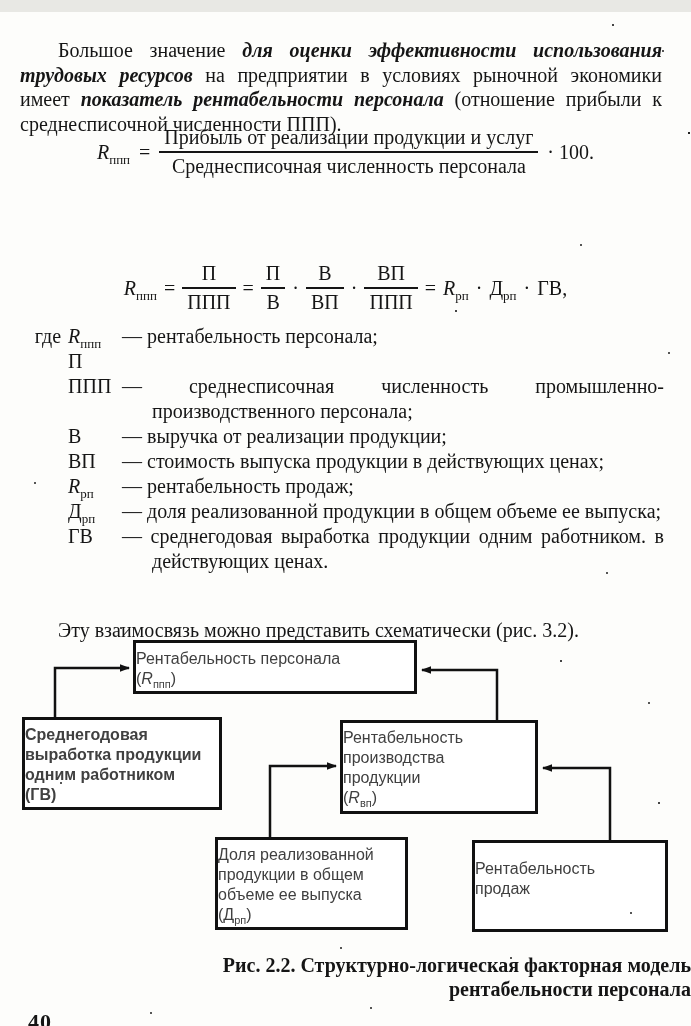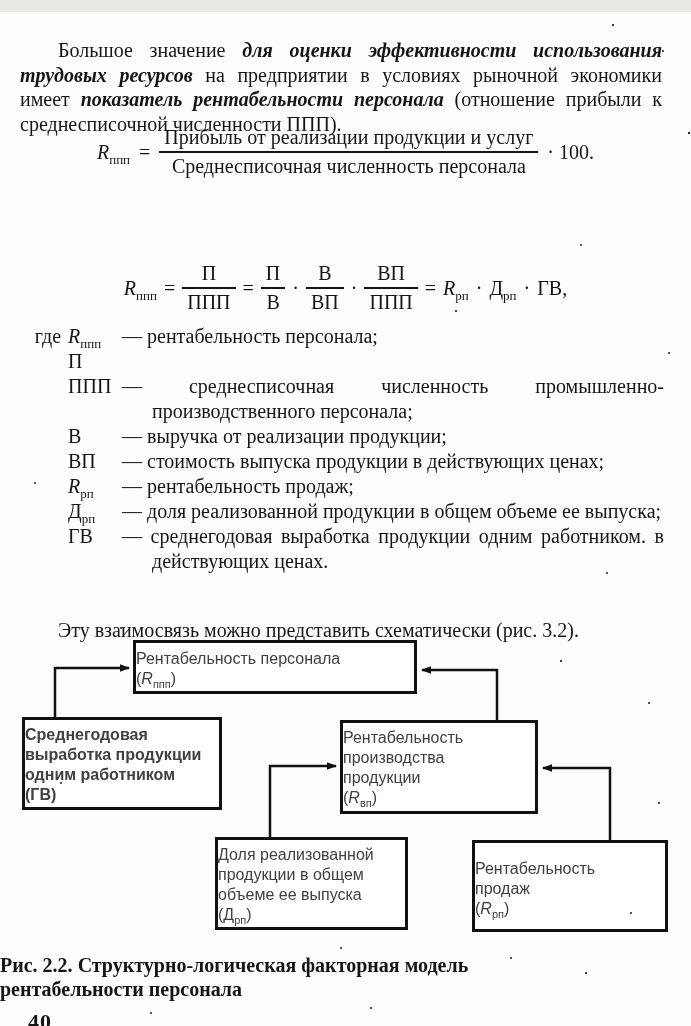--- a/index.html
+++ b/index.html
@@ -39,21 +39,21 @@
         border:3px solid #111;color:#404040;
         font-family:"Liberation Sans",sans-serif;font-size:16px;line-height:20px;}
   .dbox .t{white-space:pre-line;}
   .dbox sub{font-size:11px;line-height:0;}
   #box-personnel{left:133px;top:628px;width:284px;height:54px;padding-top:6px;}
   #box-output   {left:22px; top:705px;width:200px;height:93px;padding-top:5px;font-weight:bold;}
   #box-production{left:340px;top:708px;width:198px;height:94px;padding-top:5px;}
   #box-share    {left:215px;top:825px;width:193px;height:93px;padding-top:5px;}
   #box-sales    {left:472px;top:828px;width:196px;height:92px;padding-top:16px;}
   
-  .caption{position:absolute;left:0;top:941px;width:691px;text-align:left;
+  .caption{position:absolute;left:0;top:941px;width:691px;text-align:right;
            font-weight:bold;font-size:20px;line-height:24px;}
   .pageno{position:absolute;left:28px;top:997px;font-size:22px;
           font-weight:bold;letter-spacing:1px;}
   .bottom-line{position:absolute;left:57px;right:0;top:1021px;height:4px;
                background:#0c0c0c;}
   
   .noise{position:absolute;left:0;top:0;width:2px;height:2px;background:transparent;
     box-shadow:
       612px 12px #444, 662px 38px #555, 688px 120px #222, 580px 232px #555,
       455px 298px #444, 668px 340px #555, 34px 470px #555, 640px 500px #444,
@@ -187,21 +187,20 @@
   <div class="dbox" id="box-share">
     <div class="t">Доля реализованной
 продукции в общем
 объеме ее выпуска</div>
     <div>(<span>Д</span><sub>рп</sub>)</div>
   </div>
 
   <div class="dbox" id="box-sales">
     <div class="t">Рентабельность
 продаж</div>
-    <div>(<span class="rvar">R</span><sub>рп</sub>)</div>
   </div>
 
   <div class="caption">
     <div><span>Рис. 2.2.</span> <span>Структурно-логическая факторная модель</span></div>
     <div>рентабельности персонала</div>
   </div>
 
   <div class="pageno">40</div>
   <div class="bottom-line"></div>
   <div class="noise"></div>

